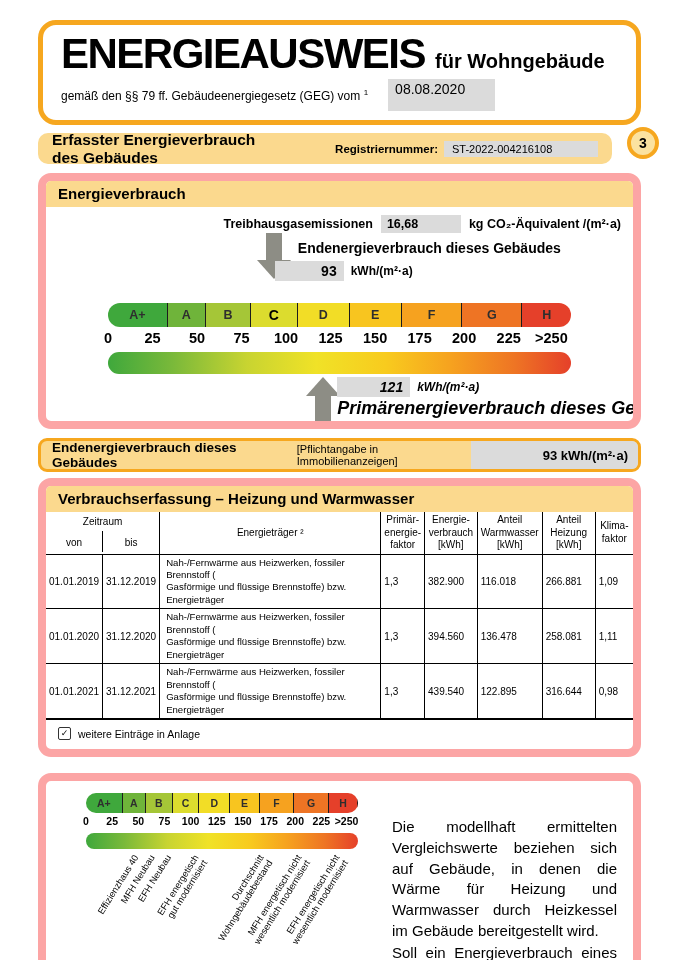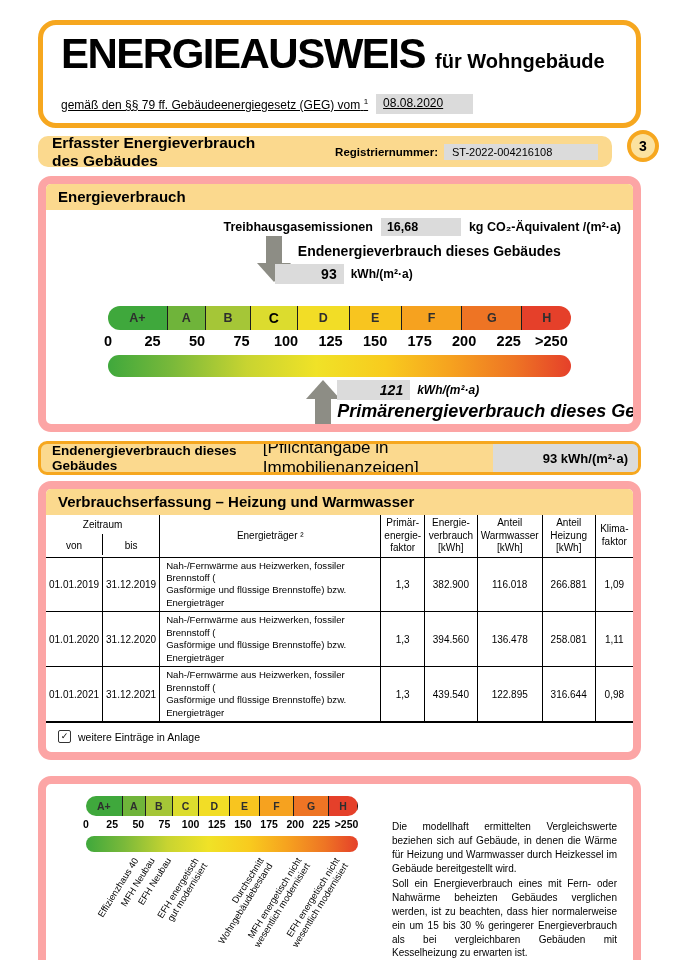--- a/index.html
+++ b/index.html
@@ -4,24 +4,24 @@
 <style>
   html,body{margin:0;padding:0;background:#fff;}
   body{width:679px;height:960px;font-family:"Liberation Sans",sans-serif;color:#000;position:relative;overflow:hidden;}
   .content{width:603px;margin:20px auto 0 38px;position:relative;}
 
   
   .hdr-box{border:5px solid #F6A71F;border-radius:18px;padding:8px 18px 9px 18px;background:#fff;}
   .hdr-title-row{display:flex;align-items:baseline;gap:10px;}
   .hdr-title{font-size:42px;font-weight:bold;letter-spacing:-1.5px;line-height:1.0;}
   .hdr-title-suffix{font-size:20px;font-weight:bold;}
-  .hdr-sub{font-size:12px;margin-top:19px;display:flex;align-items:center;gap:8px;text-decoration:underline;}
+  .hdr-sub{font-size:12px;margin-top:4px;display:flex;align-items:center;gap:20px;}
   .hdr-sub sup{font-size:8px;}
   .gray-box{background:#DBDBDB;display:inline-block;}
-  .date-box{font-size:12px;padding:2px 30px 4px 7px;}
+  .date-box{font-size:14px;padding:2px 30px 14px 7px;}
 
   
   .banner-row{position:relative;margin-top:8px;}
   .banner{background:#FBD98E;border-radius:10px;height:31px;display:flex;align-items:center;padding:0 14px;width:546px;}
   .banner-title{font-weight:bold;font-size:15.5px;}
   .reg-label{font-weight:bold;font-size:11.5px;margin-left:16px;padding-left:36px;}
   .reg-box{font-size:11px;padding:2px 8px;margin-left:6px;min-width:138px;}
   .page-circle{position:absolute;right:-18px;top:-6px;width:24px;height:24px;border:4px solid #F6A71F;border-radius:50%;background:#FBE2A0;display:flex;align-items:center;justify-content:center;font-weight:bold;font-size:14px;}
 
   
@@ -57,56 +57,56 @@
   .arrow-up{top:3px;}
   .arrow-up .head{width:0;height:0;border-left:17px solid transparent;border-right:17px solid transparent;border-bottom:19px solid #8D8D85;}
   .arrow-up .shaft{width:16px;height:32px;background:#8D8D85;margin:0 auto;}
   .pri-value-row{position:absolute;left:49.5%;top:3px;display:flex;align-items:center;gap:7px;}
   .pri-box{width:62px;}
   .pri-label{position:absolute;left:49.5%;top:24px;font-size:18px;font-weight:bold;white-space:nowrap;}
 
   
   .hl-bar{margin-top:9px;border:3px solid #F6A71F;border-radius:9px;background:#FBD98E;height:28px;display:flex;align-items:center;overflow:hidden;}
   .hl-title{font-weight:bold;font-size:13.5px;padding-left:11px;}
-  .hl-note{font-size:17px;margin-left:7px;}
+  .hl-note{font-size:11px;margin-left:7px;}
   .hl-value{margin-left:auto;background:#DBDBDB;height:100%;width:168px;display:flex;align-items:center;justify-content:flex-end;padding-right:10px;font-weight:bold;font-size:13px;}
 
   
   .sec-table{margin-top:6px;}
   table{width:100%;border-collapse:collapse;font-size:10px;}
   th,td{border:1px solid #000;padding:2px 3px;}
   th{font-weight:normal;text-align:center;vertical-align:middle;line-height:1.25;}
   thead th{border-top:none;}
   th:first-child,td:first-child{border-left:none;}
   th:last-child,td:last-child{border-right:none;}
   .th-zeit{padding:0;}
   .th-zeit .zl{padding:3px 0 2px 0;}
   .vonbis{display:flex;}
   .vonbis span{flex:1;padding:6px 0 3px 0;}
   .vonbis span:last-child{border-left:1px solid #000;}
-  td{vertical-align:middle;text-align:center;height:40px;}
+  td{vertical-align:middle;height:40px;}
   td.traeger{text-align:left;font-size:9.6px;line-height:1.3;padding-left:6px;}
   .chk-row{display:flex;align-items:center;gap:7px;padding:7px 12px 9px 12px;font-size:10.5px;border-top:1px solid #000;}
   .chk{width:11px;height:11px;border:1.4px solid #333;border-radius:2px;display:flex;align-items:center;justify-content:center;font-size:9px;line-height:1;}
 
   
   .sec-comp{margin-top:16px;}
   .comp-body{display:flex;padding:12px 14px 4px 14px;}
   .comp-left{width:318px;}
   .mini-scale{margin-left:26px;width:272px;position:relative;}
   .mini-scale .band{height:20px;border-radius:10px;}
   .mini-scale .band .seg{font-size:10.5px;border-right:1.3px solid #1c1c1c;}
   .mini-scale .ticks{height:15px;margin-top:2px;}
   .mini-scale .tick{font-size:10.5px;top:0;}
   .mini-scale .grad-bar{height:16px;border-radius:8px;margin-top:3px;}
   .comp-labels{position:relative;height:118px;margin-left:26px;width:272px;}
   .comp-label-anchor{position:absolute;top:4px;width:0;height:0;}
   .comp-label{position:absolute;right:0;top:0;white-space:nowrap;text-align:right;font-size:9.3px;line-height:1.12;transform-origin:top right;transform:rotate(-58deg);}
   .comp-right{flex:1;padding:24px 2px 0 14px;}
-  .comp-right p{font-size:10px;line-height:1.38;text-align:justify;margin:0 0 2px 0;}
+  .comp-right p{font-size:15px;line-height:1.38;text-align:justify;margin:0 0 2px 0;}
 </style>
 </head>
 <body>
 
 <div class="content">
 
   <div class="hdr-box">
     <div class="hdr-title-row">
       <span class="hdr-title">ENERGIEAUSWEIS</span>
       <span class="hdr-title-suffix">für Wohngebäude</span>

